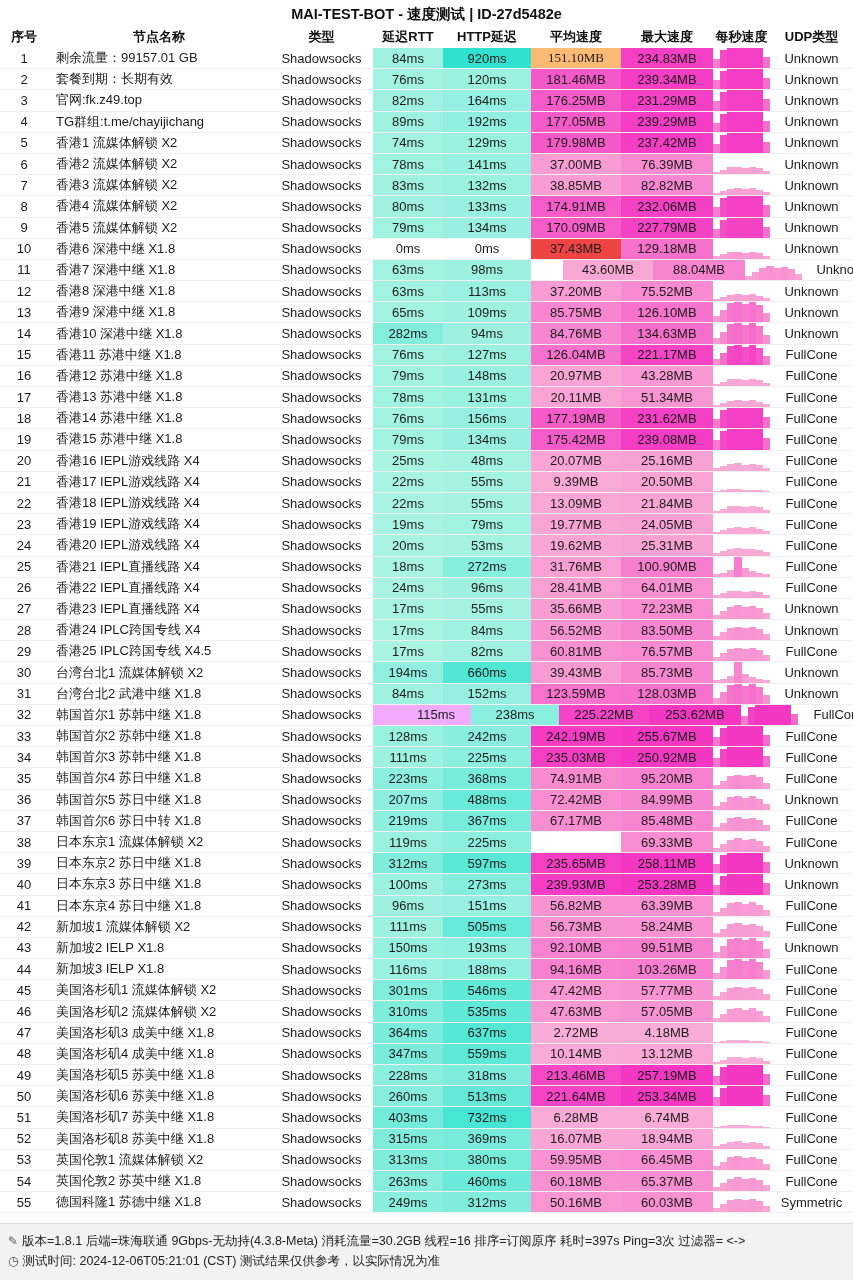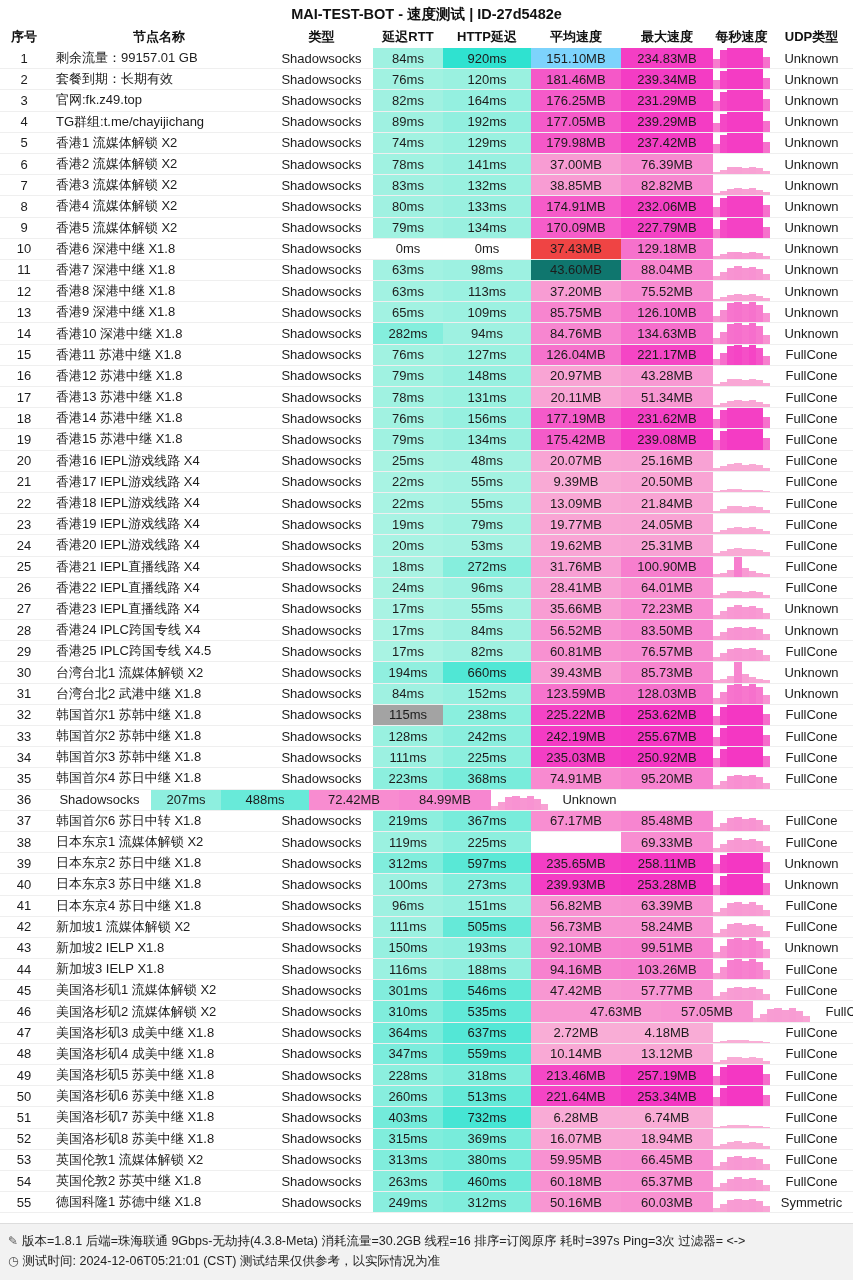--- a/index.html
+++ b/index.html
@@ -46,21 +46,21 @@
     <div class="c col-udp">UDP类型</div>
   </div>
 
   <div class="rows" id="rows">
     <div class="row">
       <div class="c col-idx">1</div>
       <div class="c col-name">剩余流量：99157.01 GB</div>
       <div class="c col-type">Shadowsocks</div>
       <div class="c col-rtt" style="background: rgb(159, 241, 225);">84ms</div>
       <div class="c col-http" style="background: rgb(47, 226, 208);">920ms</div>
-      <div class="c col-avg" style="background: #7dd3fc;">151.10MB</div>
+      <div class="c col-avg" style="background: #fdba74; font-family: Liberation Serif, serif;">151.10MB</div>
       <div class="c col-max" style="background: rgb(244, 62, 196);">234.83MB</div>
       <div class="c col-spark">
           <div class="spark-wrap">
             <div class="spark-bar" style="height: 45%; background: rgb(247, 124, 206);"></div>
             <div class="spark-bar" style="height: 90%; background: rgb(245, 73, 198);"></div>
             <div class="spark-bar" style="height: 100%; background: rgb(244, 62, 196);"></div>
             <div class="spark-bar" style="height: 100%; background: rgb(244, 62, 196);"></div>
             <div class="spark-bar" style="height: 100%; background: rgb(244, 62, 196);"></div>
             <div class="spark-bar" style="height: 100%; background: rgb(244, 62, 196);"></div>
             <div class="spark-bar" style="height: 100%; background: rgb(244, 62, 196);"></div>
@@ -276,21 +276,21 @@
         </div>
       <div class="c col-udp">Unknown</div>
     </div>
 
     <div class="row">
       <div class="c col-idx">11</div>
       <div class="c col-name">香港7 深港中继 X1.8</div>
       <div class="c col-type">Shadowsocks</div>
       <div class="c col-rtt" style="background: rgb(162, 242, 226);">63ms</div>
       <div class="c col-http" style="background: rgb(157, 241, 225);">98ms</div>
-      <div class="c col-avg" style="background: #0f766e;">43.60MB</div>
+      <div class="c col-avg" style="background: #f9a8d4; margin-left: 32px;">43.60MB</div>
       <div class="c col-max" style="background: rgb(247, 132, 207);">88.04MB</div>
       <div class="c col-spark">
           <div class="spark-wrap">
             <div class="spark-bar" style="height: 20%; background: rgb(249, 166, 213);"></div>
             <div class="spark-bar" style="height: 40%; background: rgb(248, 157, 211);"></div>
             <div class="spark-bar" style="height: 62%; background: rgb(248, 148, 210);"></div>
             <div class="spark-bar" style="height: 68%; background: rgb(248, 146, 209);"></div>
             <div class="spark-bar" style="height: 60%; background: rgb(248, 149, 210);"></div>
             <div class="spark-bar" style="height: 66%; background: rgb(248, 146, 210);"></div>
             <div class="spark-bar" style="height: 55%; background: rgb(248, 151, 210);"></div>
@@ -757,21 +757,21 @@
             <div class="spark-bar" style="height: 45%; background: rgb(248, 147, 210);"></div>
           </div>
         </div>
       <div class="c col-udp">Unknown</div>
     </div>
 
     <div class="row">
       <div class="c col-idx">32</div>
       <div class="c col-name">韩国首尔1 苏韩中继 X1.8</div>
       <div class="c col-type">Shadowsocks</div>
-      <div class="c col-rtt" style="background: #a3a3a3;">115ms</div>
+      <div class="c col-rtt" style="background: #f0abfc; padding-left: 28px;">115ms</div>
       <div class="c col-http" style="background: rgb(138, 239, 222);">238ms</div>
       <div class="c col-avg" style="background: rgb(244, 67, 197);">225.22MB</div>
       <div class="c col-max" style="background: rgb(244, 55, 195);">253.62MB</div>
       <div class="c col-spark">
           <div class="spark-wrap">
             <div class="spark-bar" style="height: 45%; background: rgb(247, 120, 205);"></div>
             <div class="spark-bar" style="height: 90%; background: rgb(244, 65, 197);"></div>
             <div class="spark-bar" style="height: 100%; background: rgb(244, 55, 195);"></div>
             <div class="spark-bar" style="height: 100%; background: rgb(244, 55, 195);"></div>
             <div class="spark-bar" style="height: 100%; background: rgb(244, 55, 195);"></div>
@@ -847,20 +847,21 @@
             <div class="spark-bar" style="height: 66%; background: rgb(248, 144, 209);"></div>
             <div class="spark-bar" style="height: 55%; background: rgb(248, 149, 210);"></div>
             <div class="spark-bar" style="height: 30%; background: rgb(248, 160, 212);"></div>
           </div>
         </div>
       <div class="c col-udp">FullCone</div>
     </div>
 
     <div class="row">
       <div class="c col-idx">36</div>
+      <div class="c col-name">韩国首尔5 苏日中继 X1.8</div>
       <div class="c col-type">Shadowsocks</div>
       <div class="c col-rtt" style="background: rgb(142, 239, 223);">207ms</div>
       <div class="c col-http" style="background: rgb(104, 234, 217);">488ms</div>
       <div class="c col-avg" style="background: rgb(248, 140, 208);">72.42MB</div>
       <div class="c col-max" style="background: rgb(247, 134, 208);">84.99MB</div>
       <div class="c col-spark">
           <div class="spark-wrap">
             <div class="spark-bar" style="height: 20%; background: rgb(249, 166, 213);"></div>
             <div class="spark-bar" style="height: 40%; background: rgb(248, 158, 211);"></div>
             <div class="spark-bar" style="height: 62%; background: rgb(248, 149, 210);"></div>
@@ -1080,21 +1081,21 @@
         </div>
       <div class="c col-udp">FullCone</div>
     </div>
 
     <div class="row">
       <div class="c col-idx">46</div>
       <div class="c col-name">美国洛杉矶2 流媒体解锁 X2</div>
       <div class="c col-type">Shadowsocks</div>
       <div class="c col-rtt" style="background: rgb(128, 237, 220);">310ms</div>
       <div class="c col-http" style="background: rgb(97, 233, 216);">535ms</div>
-      <div class="c col-avg" style="background: rgb(248, 151, 210); padding-left: 40px;">47.63MB</div>
+      <div class="c col-avg" style="background: rgb(248, 151, 210);">47.63MB</div>
       <div class="c col-max" style="background: rgb(248, 147, 210);">57.05MB</div>
       <div class="c col-spark">
           <div class="spark-wrap">
             <div class="spark-bar" style="height: 20%; background: rgb(249, 169, 213);"></div>
             <div class="spark-bar" style="height: 40%; background: rgb(249, 163, 212);"></div>
             <div class="spark-bar" style="height: 62%; background: rgb(248, 157, 211);"></div>
             <div class="spark-bar" style="height: 68%; background: rgb(248, 156, 211);"></div>
             <div class="spark-bar" style="height: 60%; background: rgb(248, 158, 211);"></div>
             <div class="spark-bar" style="height: 66%; background: rgb(248, 156, 211);"></div>
             <div class="spark-bar" style="height: 55%; background: rgb(248, 159, 212);"></div>

